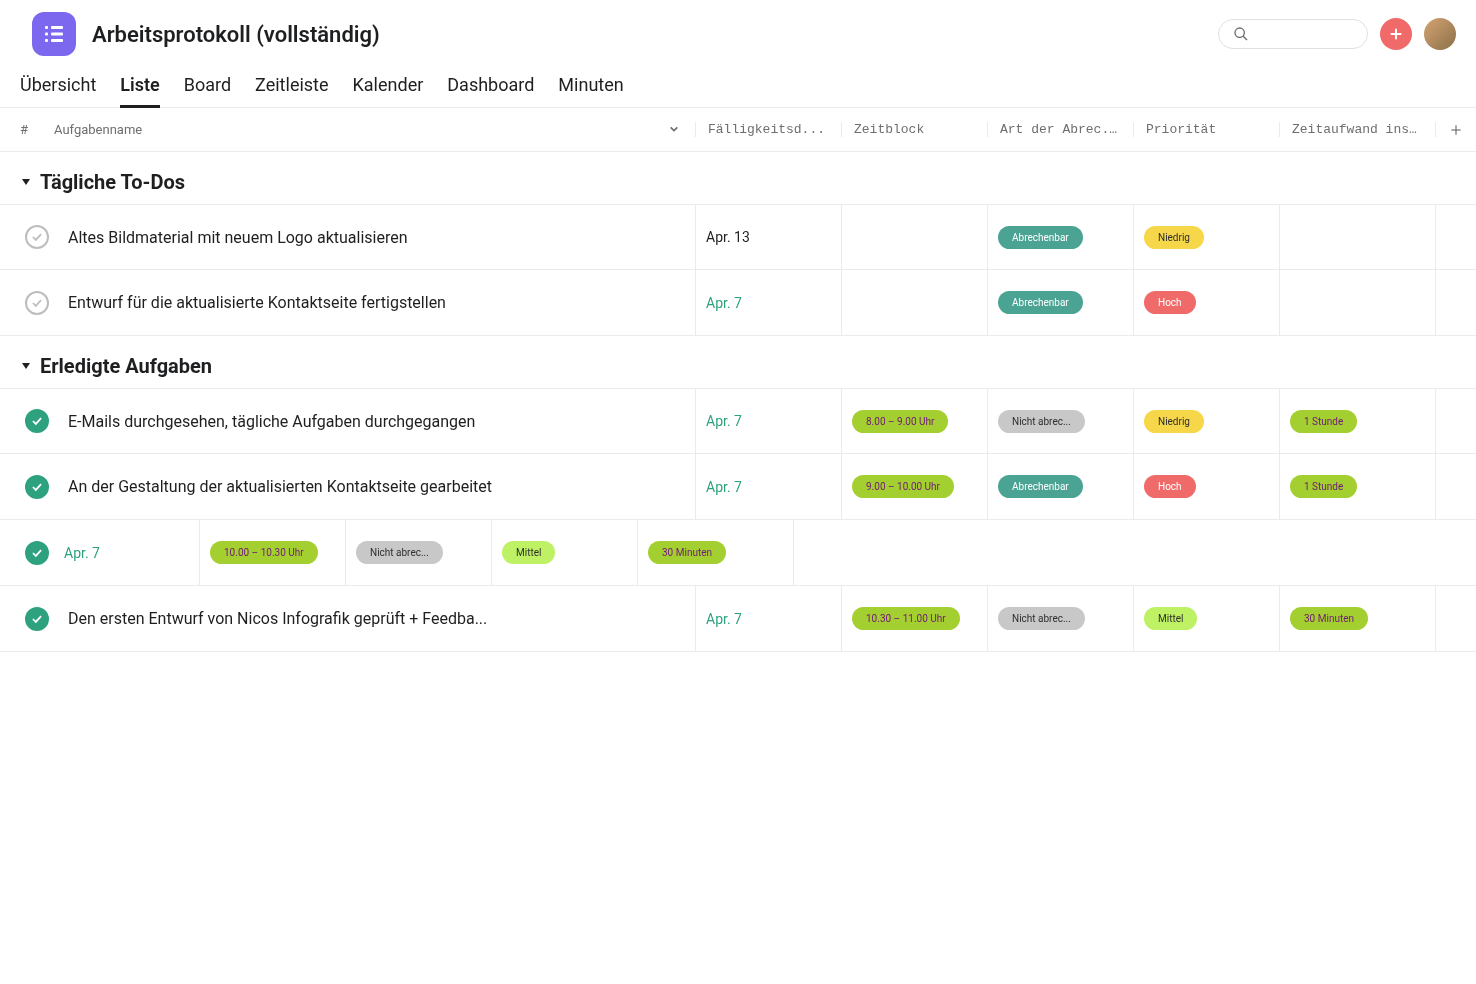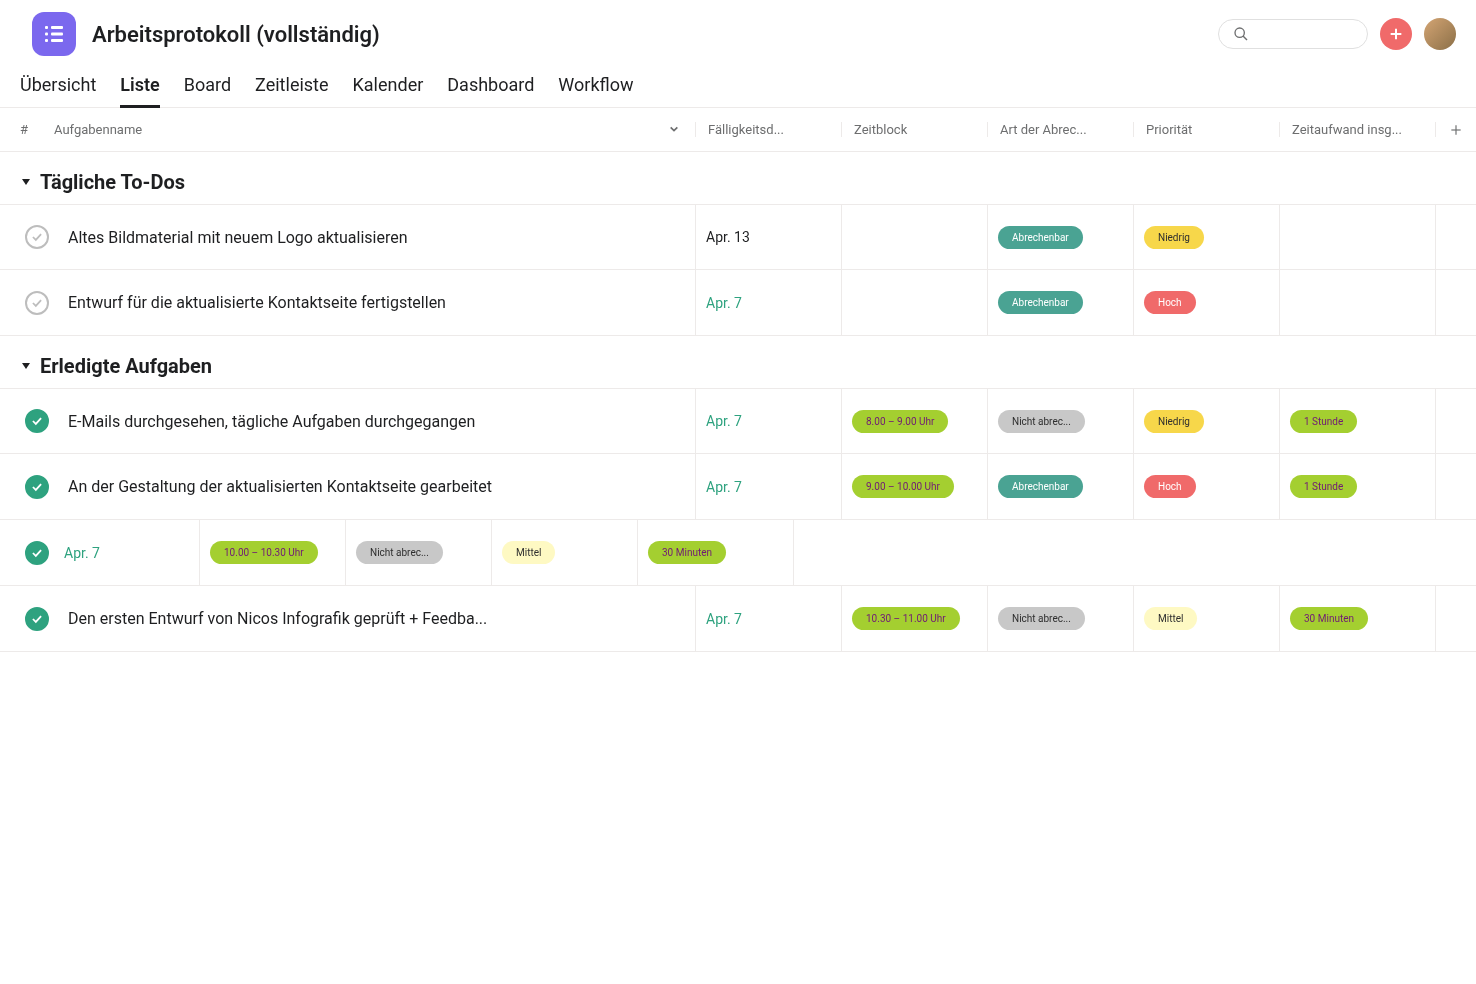--- a/index.html
+++ b/index.html
@@ -16,21 +16,21 @@
 .add-btn svg { width: 16px; height: 16px; stroke: #fff; stroke-width: 3; }
 .avatar { width: 32px; height: 32px; border-radius: 50%; background: linear-gradient(135deg, #d4a574, #8b6f47); }
 
 .tabs { display: flex; gap: 24px; padding: 12px 20px 0 20px; border-bottom: 1px solid #edeae9; }
 .tab { padding: 6px 0 10px 0; color: #1e1f21; cursor: pointer; font-size: 18px; }
 .tab.active { font-weight: 600; border-bottom: 3px solid #1e1f21; margin-bottom: -1px; }
 
 .table-header { display: flex; align-items: center; border-bottom: 1px solid #edeae9; color: #6d6e6f; font-size: 13px; height: 44px; }
 .col-num { width: 40px; padding-left: 20px; }
 .col-name { flex: 1; padding-left: 14px; display: flex; align-items: center; justify-content: space-between; padding-right: 16px; border-right: 1px solid #edeae9; }
-.col-due, .col-block, .col-type, .col-prio, .col-time { width: 146px; padding: 0 12px; border-right: 1px solid #edeae9; overflow: hidden; text-overflow: ellipsis; white-space: nowrap; }
+.col-due, .col-block, .col-type, .col-prio, .col-time { width: 146px; padding: 0 12px; border-right: 1px solid #edeae9; overflow: hidden; text-overflow: ellipsis; white-space: nowrap; font-family: Liberation Mono, monospace; }
 .col-time { width: 156px; }
 .col-add { width: 40px; display: flex; align-items: center; justify-content: center; }
 .col-add svg { width: 14px; height: 14px; stroke: #6d6e6f; stroke-width: 2; }
 .chev-down svg { width: 10px; height: 10px; stroke: #6d6e6f; stroke-width: 2; fill: none; }
 
 .section-header { display: flex; align-items: center; gap: 8px; padding: 18px 20px 10px 20px; cursor: pointer; }
 .section-header svg { width: 12px; height: 12px; fill: #1e1f21; }
 .section-title { font-size: 20px; font-weight: 700; }
 
 .task-row { display: flex; align-items: center; height: 66px; border-bottom: 1px solid #edeae9; }
@@ -46,21 +46,21 @@
 .task-end { width: 40px; }
 .due-date { font-size: 14px; }
 .due-date.green { color: #2ea27f; }
 .due-date.gray { color: #1e1f21; }
 
 .pill { display: inline-block; padding: 6px 14px; border-radius: 14px; font-size: 10px; white-space: nowrap; overflow: hidden; text-overflow: ellipsis; max-width: 100%; }
 .pill.teal { background: #4aa393; color: #fff; }
 .pill.gray { background: #c8c8c8; color: #2e2e2e; }
 .pill.yellow { background: #f7d74a; color: #2e2e2e; }
 .pill.red { background: #f06a6a; color: #fff; }
-.pill.orange { background: #fef9c3; color: #2e2e2e; }
+.pill.orange { background: #bef264; color: #2e2e2e; }
 .pill.lime { background: #a4cf30; color: #701a75; }
 </style>
 </head>
 <body>
 
 <div class="header">
   <div class="project-icon">
     <svg viewBox="0 0 24 24">
         <rect x="3" y="4" width="3" height="3" rx="1"></rect>
         <rect x="9" y="4" width="12" height="3" rx="1"></rect>
@@ -88,21 +88,21 @@
   </div>
 </div>
 
 <div class="tabs">
   <div class="tab">Übersicht</div>
   <div class="tab active">Liste</div>
   <div class="tab">Board</div>
   <div class="tab">Zeitleiste</div>
   <div class="tab">Kalender</div>
   <div class="tab">Dashboard</div>
-  <div class="tab">Workflow</div>
+  <div class="tab">Minuten</div>
 </div>
 
 <div class="table-header">
   <div class="col-num">#</div>
   <div class="col-name">
     <span>Aufgabenname</span>
     <span class="chev-down"><svg viewBox="0 0 12 12">
           <polyline points="2,4 6,8 10,4"></polyline>
         </svg></span>
   </div>

